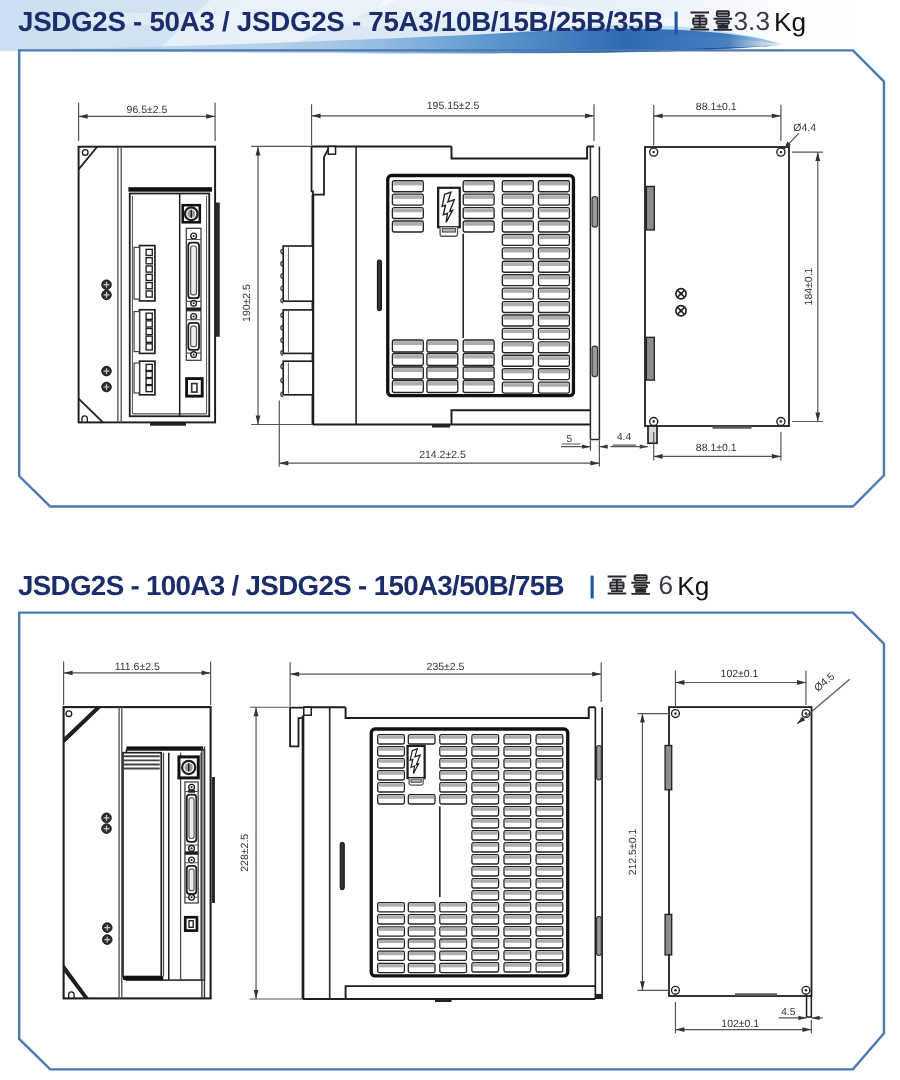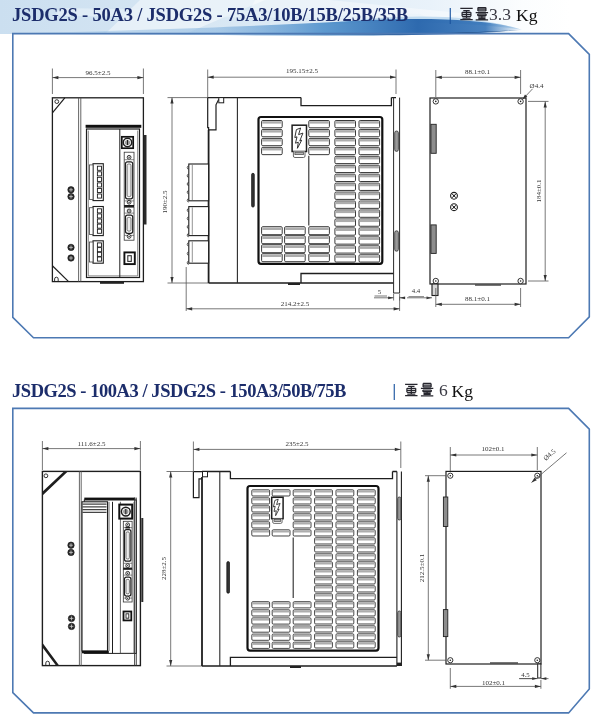--- a/index.html
+++ b/index.html
@@ -1,16 +1,16 @@
 <!DOCTYPE html>
 <html><head>
 <meta charset="utf-8">
 <style>
   html,body{margin:0;padding:0;background:#ffffff;}
-  #page{position:relative;width:600px;height:720px;font-family:Liberation Serif, serif;text-align:center;}
+  #page{position:relative;width:600px;height:720px;font-family:Liberation Sans, sans-serif;text-align:center;}
   svg{display:block;}
 </style>
 </head>
 <body>
 <div id="page">
 <svg width="600" height="720" viewBox="0 0 600 720">
 <defs>
   <linearGradient id="hdrband" x1="0" y1="0" x2="1" y2="0">
     <stop offset="0" stop-color="#cbdff0"></stop>
     <stop offset="0.40" stop-color="#d9e8f4"></stop>

